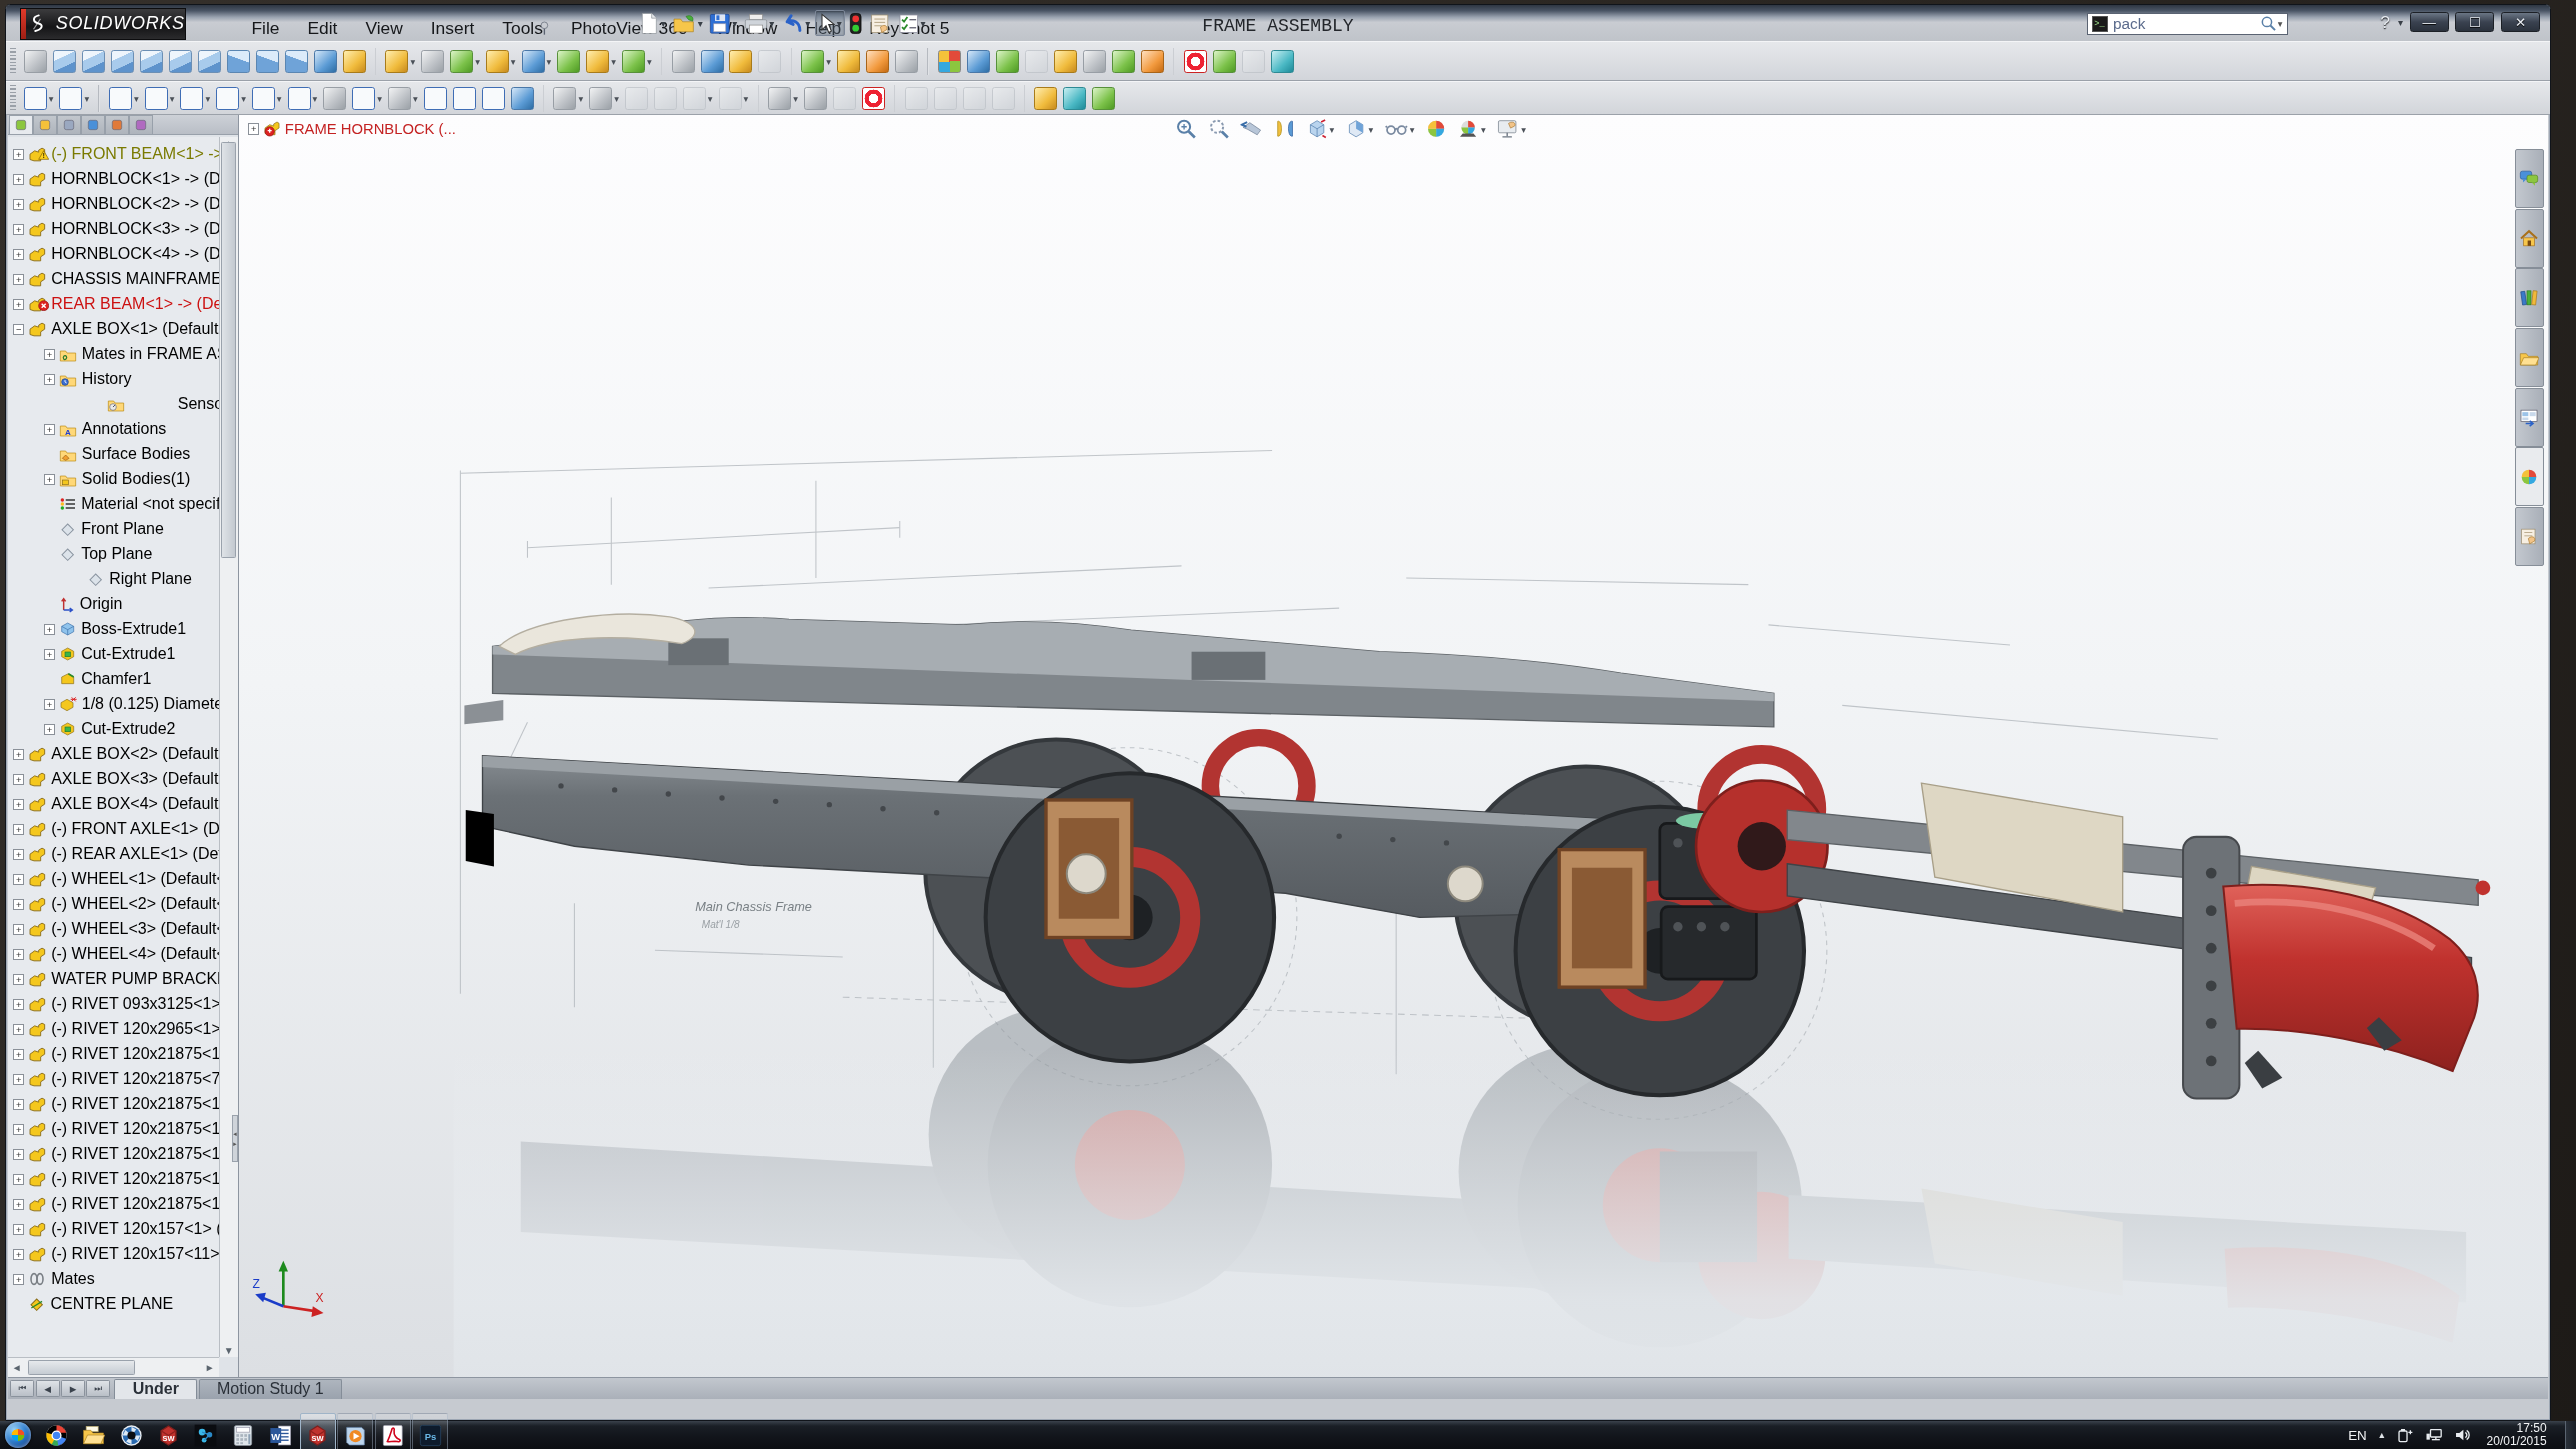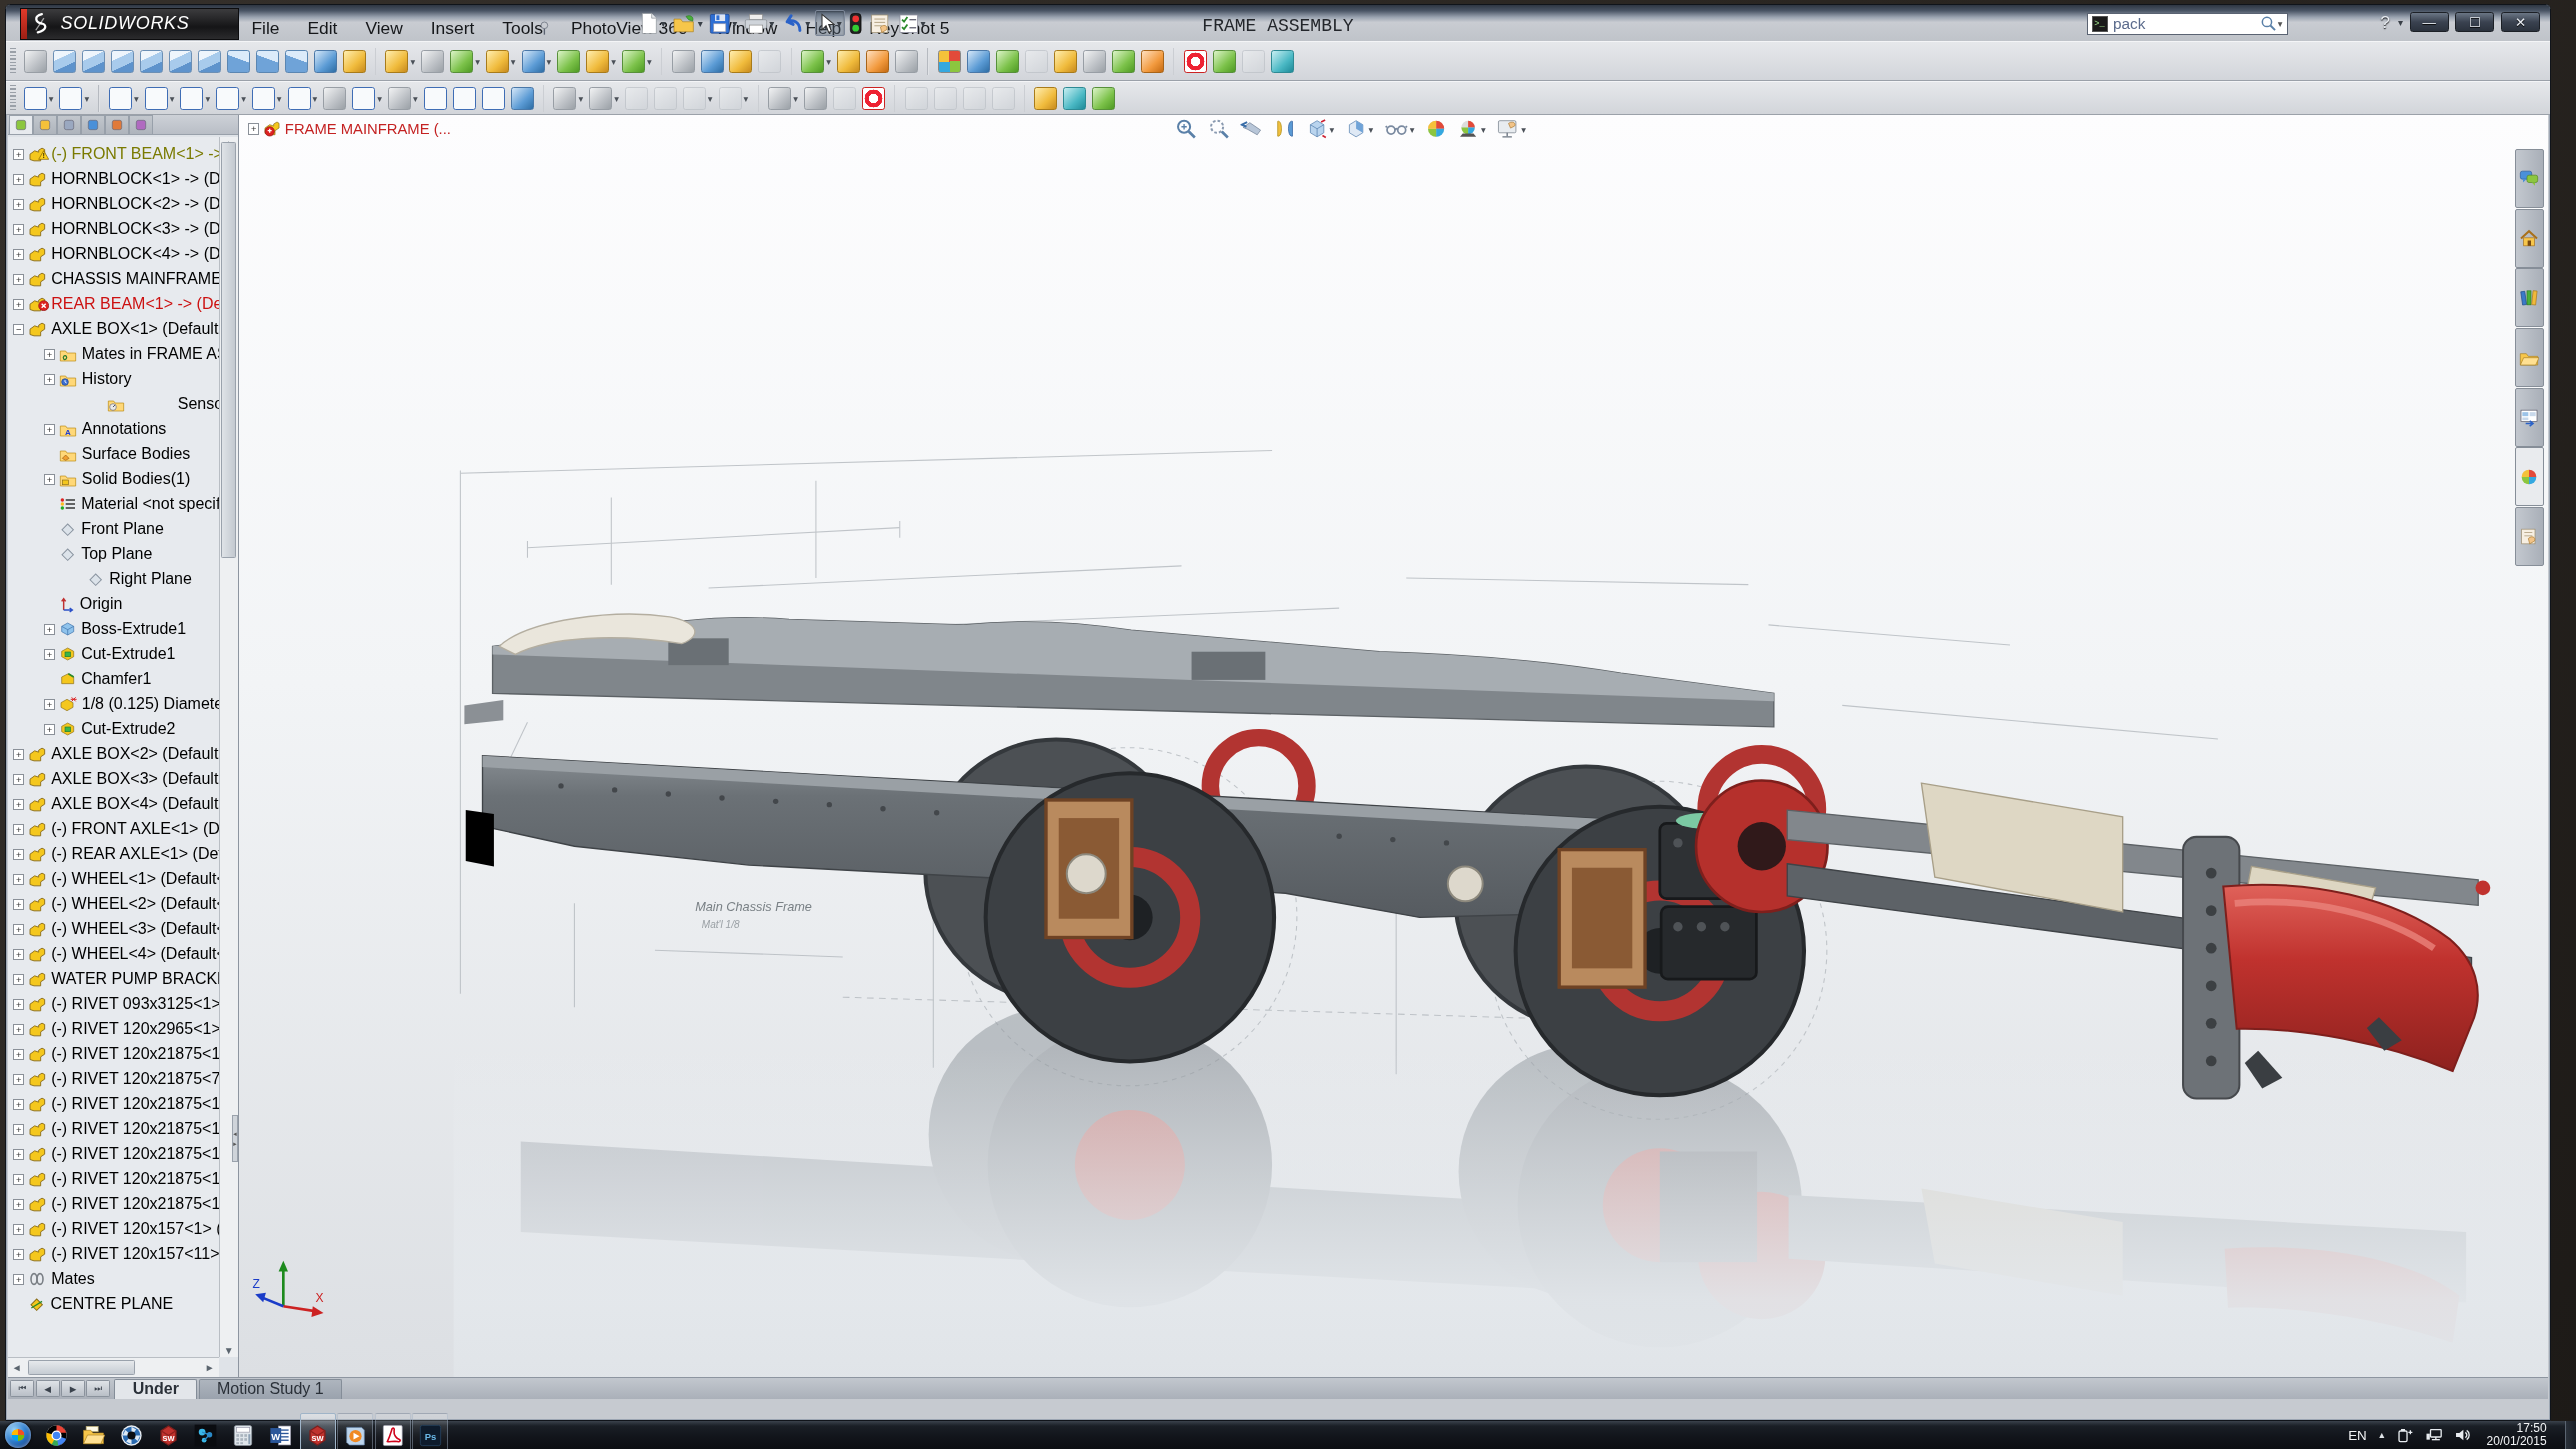--- a/index.html
+++ b/index.html
@@ -5,21 +5,21 @@
   html,body{margin:0;padding:0;width:2576px;height:1449px;overflow:hidden;
     font-family:"Liberation Sans",sans-serif;background:#2a2622;}
   *{box-sizing:border-box;}
   
   #desktop{position:absolute;inset:0;background:linear-gradient(135deg,#35302b,#1d1a17);}
   #win{position:absolute;left:5.4px;top:4px;right:25.5px;bottom:28px;
     border:1.3px solid #10141a;border-radius:4.7px 4.7px 0 0;
     background:#c6cad0;box-shadow:inset 0 0 0 0.7px #8d99a8;}
   .titlebar{position:absolute;left:0;top:0;right:0;height:36px;border-radius:4px 4px 0 0;
     background:linear-gradient(180deg,#2e3642 0%,#4a5565 16%,#9aa3b0 34%,#c9ccd2 48%,#bfc3c9 100%);}
-  .logo{position:absolute;left:13.4px;top:2.7px;width:219px;height:32px;display:flex;align-items:center;
+  .logo{position:absolute;left:13.4px;top:2.7px;width:166px;height:32px;display:flex;align-items:center;
     background:linear-gradient(180deg,#3c3c3e,#151517 60%,#2b2b2d);border:0.7px solid #0c0c0e;}
   .logo-stripe{width:6px;height:100%;background:linear-gradient(180deg,#e03a2a,#9e1f14);}
   .logo-text{color:#fff;font-size:18px;letter-spacing:0.7px;margin-left:6.7px;font-style:italic;}
   .menubar{position:absolute;left:231px;top:12px;display:flex;gap:0;}
   .menu-item{font-size:17.4px;color:#15171a;padding:1.3px 14px;cursor:default;}
   .pin{position:absolute;left:531px;top:14.8px;width:14.8px;height:16px;}
   .qat{position:absolute;left:631px;top:5.4px;display:flex;align-items:center;gap:2.7px;}
   .qbtn{display:flex;align-items:center;padding:1.3px 2px;border-radius:2px;}
   .qbtn.pressed{background:rgba(90,105,125,.35);border:0.7px solid #7c8798;box-shadow:inset 0 0.7px 2px rgba(0,0,0,.35);}
   .qdd{font-size:10px;color:#3a4048;margin-left:1.3px;}
@@ -1206,21 +1206,21 @@
           </g>
         </svg>
 
         <div class="doctab">
           <span class="texp">+</span>
           <svg width="17.4" height="17.4" viewBox="0 0 26 26">
             <path d="M3 20 L3 12 L10 7 L16 9 L16 6 L21 3 L24 5 L24 12 L18 16 L18 22 L8 22 Z" fill="#f4c71d" stroke="#8a6d1a"></path>
             <circle cx="10" cy="17" r="7" fill="#d22" stroke="#8e1010"></circle>
               <path d="M10 13 L10 19 M7 16 L13 16" stroke="#fff" stroke-width="2"></path>
           </svg>
-          <span class="lbl">FRAME MAINFRAME  (...</span>
+          <span class="lbl">FRAME HORNBLOCK  (...</span>
         </div>
 
         <div class="headsup" id="headsup">
             <div class="hu">
               <svg width="21.5" height="21.5" viewBox="0 0 32 32">
                 <circle cx="13" cy="13" r="9" fill="none" stroke="#5a80a8" stroke-width="3"></circle>
                 <line x1="20" y1="20" x2="29" y2="29" stroke="#5a80a8" stroke-width="4"></line>
                 <path d="M9 13 L17 13 M13 9 L13 17" stroke="#5a80a8" stroke-width="2"></path>
               </svg>
             </div>

